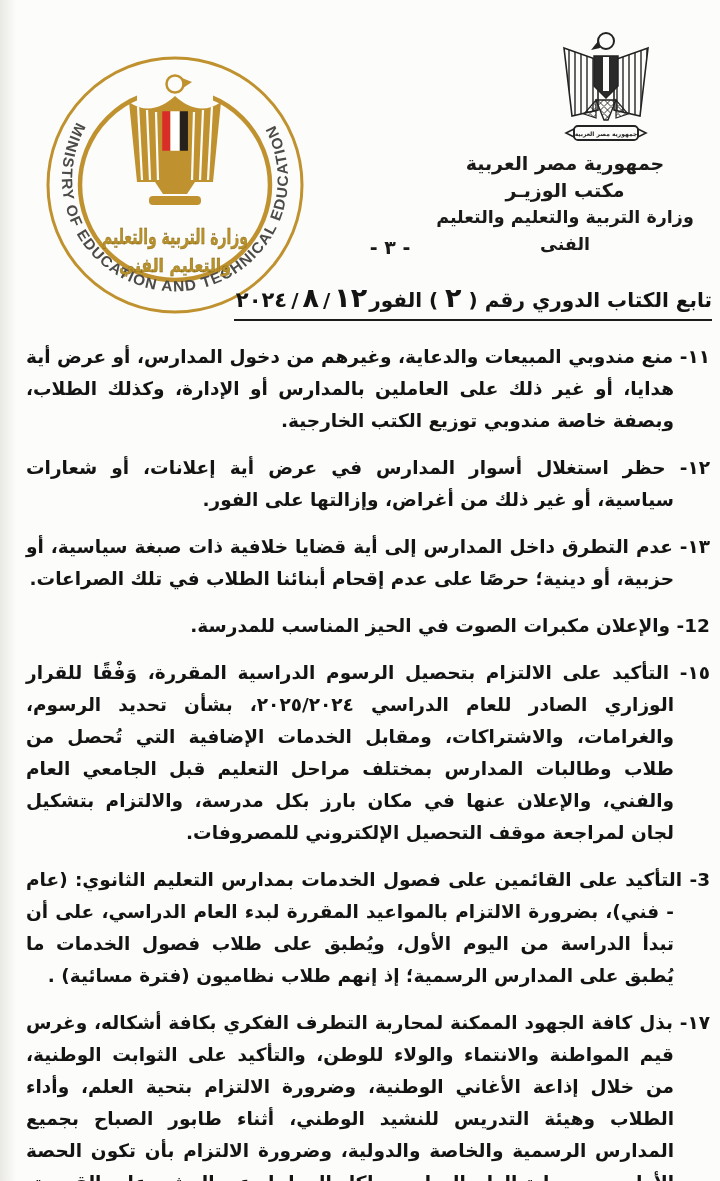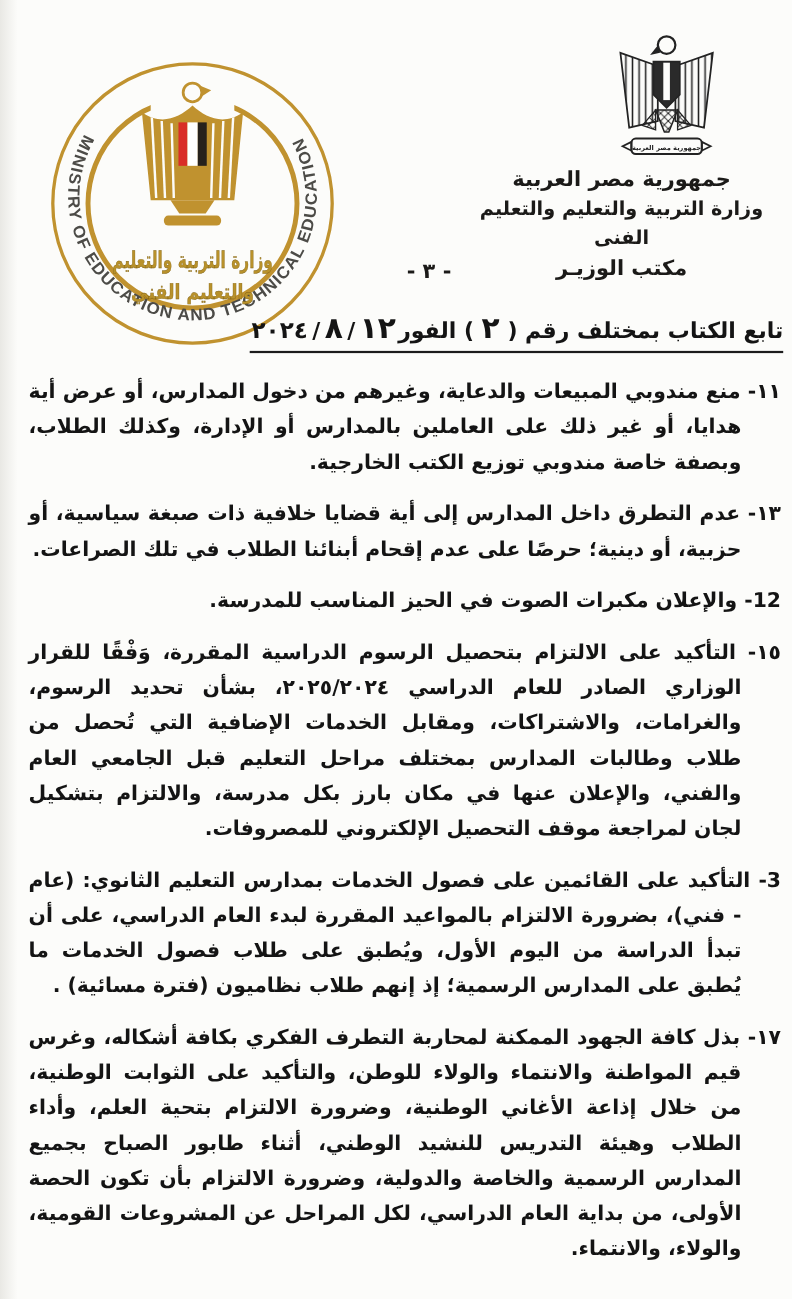--- a/index.html
+++ b/index.html
@@ -140,31 +140,32 @@
   <g>
     <rect x="26" y="100" width="64" height="14" rx="4" class="line" stroke-width="1.8"></rect>
     <polygon points="26,103 18,107 26,111" class="line" stroke-width="1.6"></polygon>
     <polygon points="90,103 98,107 90,111" class="line" stroke-width="1.6"></polygon>
     <text class="banner-txt" x="58" y="110">جمهورية مصر العربية</text>
   </g>
 </svg>
 
 <div class="letterhead">
   <div class="lh-line">جمهورية مصر العربية</div>
+  <div class="lh-line">مكتب الوزيـر</div>
   <div class="lh-line lh-ministry">وزارة التربية والتعليم والتعليم الفنى</div>
-  <div class="lh-line">مكتب الوزيـر</div>
 </div>
 
 <div class="page-number">- ٣ -</div>
 
 <div class="subject">
-  <span class="subject-inner"><span>تابع الكتاب بمختلف رقم ( </span><span class="hand">٢</span><span> ) الفور</span><span class="date" dir="ltr"><span class="year">٢٠٢٤</span><span>/</span><span class="hand">٨</span><span>/</span><span class="hand">١٢</span></span></span>
+  <span class="subject-inner"><span>تابع الكتاب الدوري رقم ( </span><span class="hand">٢</span><span> ) الفور</span><span class="date" dir="ltr"><span class="year">٢٠٢٤</span><span>/</span><span class="hand">٨</span><span>/</span><span class="hand">١٢</span></span></span>
 </div>
 
 <div class="doc-body">
   <p class="item"><span>١١- </span><span>منع مندوبي المبيعات والدعاية، وغيرهم من دخول المدارس، أو عرض أية هدايا، أو غير ذلك على العاملين بالمدارس أو الإدارة، وكذلك الطلاب، وبصفة خاصة مندوبي توزيع الكتب الخارجية.</span></p>
+  <p class="item"><span>١٢- </span><span>حظر استغلال أسوار المدارس في عرض أية إعلانات، أو شعارات سياسية، أو غير ذلك من أغراض، وإزالتها على الفور.</span></p>
   <p class="item"><span>١٣- </span><span>عدم التطرق داخل المدارس إلى أية قضايا خلافية ذات صبغة سياسية، أو حزبية، أو دينية؛ حرصًا على عدم إقحام أبنائنا الطلاب في تلك الصراعات.</span></p>
   <p class="item"><span>12- </span><span>والإعلان مكبرات الصوت في الحيز المناسب للمدرسة.</span></p>
   <p class="item"><span>١٥- </span><span>التأكيد على الالتزام بتحصيل الرسوم الدراسية المقررة، وَفْقًا للقرار الوزاري الصادر للعام الدراسي ٢٠٢٥/٢٠٢٤، بشأن تحديد الرسوم، والغرامات، والاشتراكات، ومقابل الخدمات الإضافية التي تُحصل من طلاب وطالبات المدارس بمختلف مراحل التعليم قبل الجامعي العام والفني، والإعلان عنها في مكان بارز بكل مدرسة، والالتزام بتشكيل لجان لمراجعة موقف التحصيل الإلكتروني للمصروفات.</span></p>
   <p class="item"><span>3- </span><span>التأكيد على القائمين على فصول الخدمات بمدارس التعليم الثانوي: (عام - فني)، بضرورة الالتزام بالمواعيد المقررة لبدء العام الدراسي، على أن تبدأ الدراسة من اليوم الأول، ويُطبق على طلاب فصول الخدمات ما يُطبق على المدارس الرسمية؛ إذ إنهم طلاب نظاميون (فترة مسائية) .</span></p>
   <p class="item"><span>١٧- </span><span>بذل كافة الجهود الممكنة لمحاربة التطرف الفكري بكافة أشكاله، وغرس قيم المواطنة والانتماء والولاء للوطن، والتأكيد على الثوابت الوطنية، من خلال إذاعة الأغاني الوطنية، وضرورة الالتزام بتحية العلم، وأداء الطلاب وهيئة التدريس للنشيد الوطني، أثناء طابور الصباح بجميع المدارس الرسمية والخاصة والدولية، وضرورة الالتزام بأن تكون الحصة الأولى، من بداية العام الدراسي، لكل المراحل عن المشروعات القومية، والولاء، والانتماء.</span></p>
 
 </div>
 
 </body></html>

